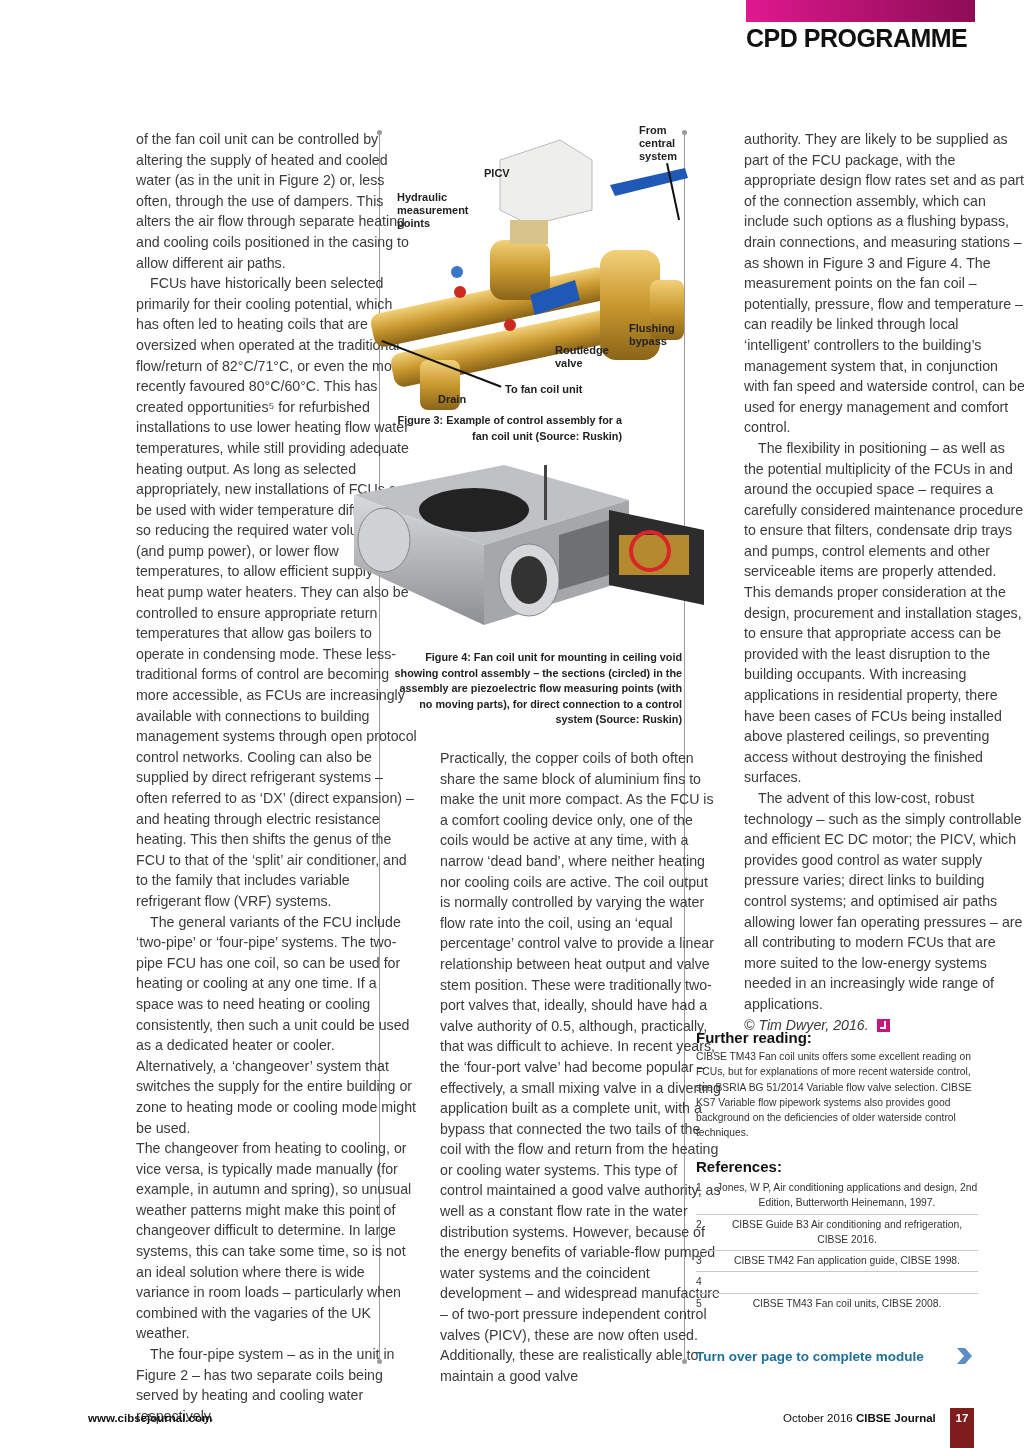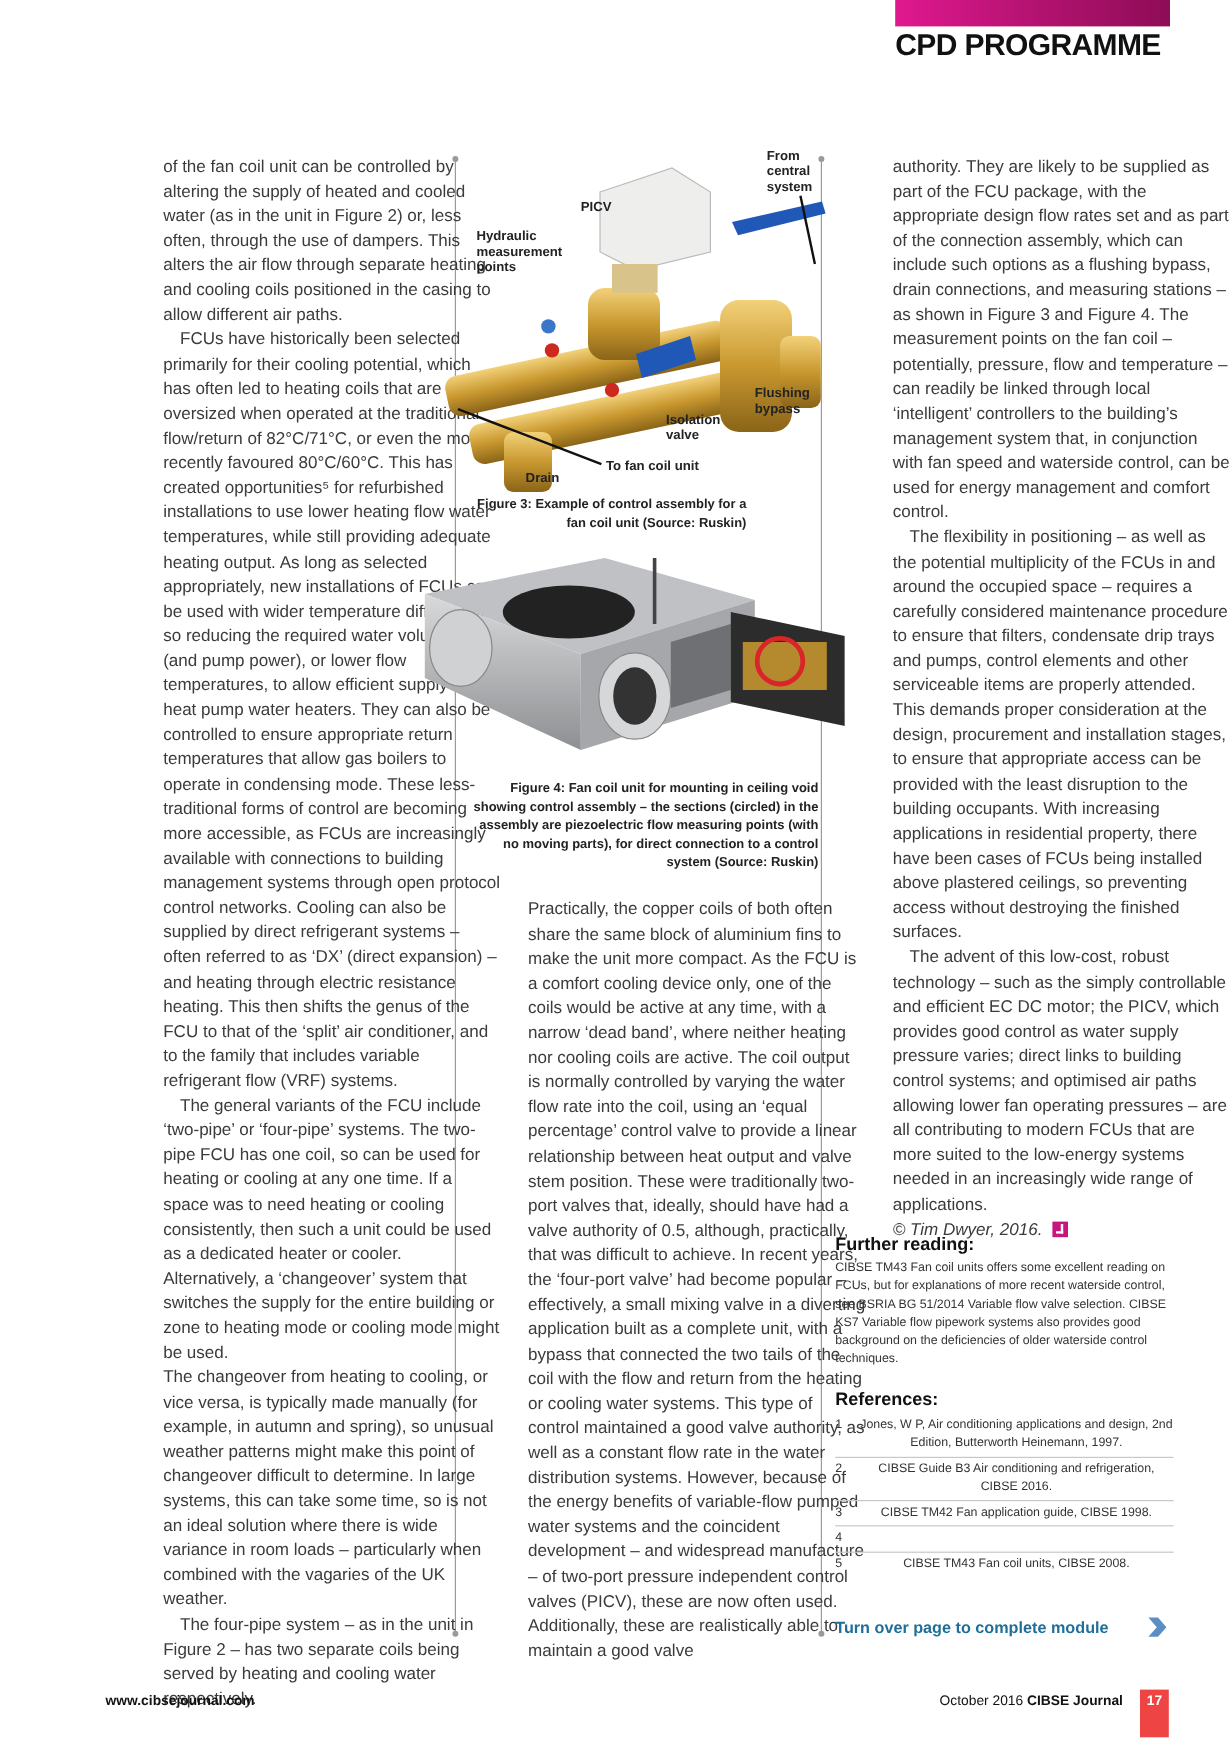--- a/index.html
+++ b/index.html
@@ -23,21 +23,21 @@
   .line-shape { position:absolute; height:2px; background:#111; transform-origin:0 0; }
   .fr-head { position:absolute; left:696px; font-weight:bold; font-size:15px; color:#111; }
   .small { position:absolute; left:696px; width:282px; font-size:10.3px; line-height:15.3px; color:#333; }
   .ref-item { display:flex; border-bottom:1px solid #c8c8c8; padding:2px 0 3px; }
   .ref-item:last-child { border-bottom:none; }
   .ref-num { width:20px; flex:none; }
   .ref-text { flex:1;text-align:center; }
   .turn-over { position:absolute; left:696px; top:1349px; font-weight:bold; font-size:13.5px; color:#1f6f98; }
   .footer-url { position:absolute; left:88px; top:1412px; font-weight:bold; font-size:11.5px; color:#111; }
   .footer-date { position:absolute; left:783px; top:1412px; font-size:11.5px; color:#111; }
-  .page-box { position:absolute; left:950px; top:1408px; width:24px; height:40px; background:#ef4444;
+  .page-box { position:absolute; left:950px; top:1408px; width:24px; height:40px; background:#7f1d1d;
               color:#fff; font-weight:bold; font-size:11.5px; text-align:center; padding-top:4px; box-sizing:border-box; }
 </style>
 </head>
 <body>
 
 <div class="header-bar"></div>
 <div class="header-title">CPD PROGRAMME</div>
 
 <div class="rule" style="left:379px; top:133px; height:1228px;"></div>
 <div class="rule" style="left:684px; top:133px; height:1228px;"></div>
@@ -71,21 +71,21 @@
     <path d="M250 55 L325 38 L328 48 L255 66 Z" fill="#1f58b7"></path>
     <circle cx="97" cy="142" r="6" fill="#3a77c8"></circle>
     <circle cx="100" cy="162" r="6" fill="#cc2a1f"></circle>
     <circle cx="150" cy="195" r="6" fill="#cc2a1f"></circle>
   </svg>
 </div>
 <div class="fig-label" style="left:484px; top:167px;">PICV</div>
 <div class="fig-label" style="left:397px; top:191px; width:80px;">Hydraulic measurement points</div>
 <div class="fig-label" style="left:639px; top:124px; width:45px;">From central system</div>
 <div class="fig-label" style="left:629px; top:322px; width:50px;">Flushing bypass</div>
-<div class="fig-label" style="left:555px; top:344px; width:50px;">Isolation valve</div>
+<div class="fig-label" style="left:555px; top:344px; width:50px;">Routledge valve</div>
 <div class="fig-label" style="left:505px; top:383px;">To fan coil unit</div>
 <div class="fig-label" style="left:438px; top:393px;">Drain</div>
 <div class="line-shape" style="left:382px; top:340px; width:128px; transform:rotate(21deg);"></div>
 <div class="line-shape" style="left:668px; top:163px; width:58px; transform:rotate(78deg); height:1.5px;"></div>
 <div class="fig-caption" style="left:392px; top:413px; width:230px;">Figure 3: Example of control assembly for a fan coil unit (Source: Ruskin)</div>
 
 <div style="position:absolute; left:344px; top:455px; width:360px; height:185px;">
   <svg width="360" height="185" viewBox="0 0 360 185">
     <defs>
       <linearGradient id="steel" x1="0" y1="0" x2="0" y2="1">

